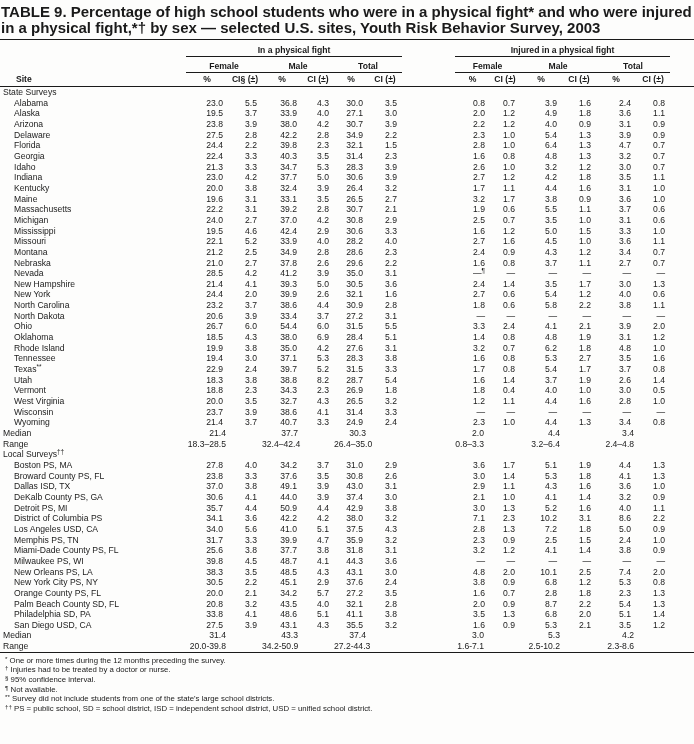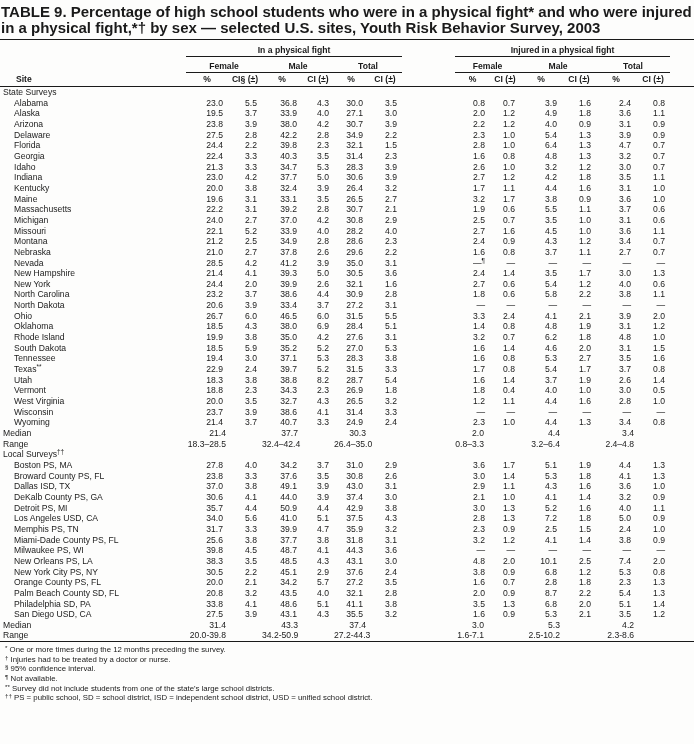--- a/index.html
+++ b/index.html
@@ -304,20 +304,37 @@
           <td class="gap"></td>
           <td class="num">2.5</td>
           <td class="num">0.7</td>
           <td class="num">3.5</td>
           <td class="num">1.0</td>
           <td class="num">3.1</td>
           <td class="num">0.6</td>
           <td class="pad"></td>
         </tr>
         <tr class="data-row">
+          <td class="site">Mississippi</td>
+          <td class="num">19.5</td>
+          <td class="num">4.6</td>
+          <td class="num">42.4</td>
+          <td class="num">2.9</td>
+          <td class="num">30.6</td>
+          <td class="num">3.3</td>
+          <td class="gap"></td>
+          <td class="num">1.6</td>
+          <td class="num">1.2</td>
+          <td class="num">5.0</td>
+          <td class="num">1.5</td>
+          <td class="num">3.3</td>
+          <td class="num">1.0</td>
+          <td class="pad"></td>
+        </tr>
+        <tr class="data-row">
           <td class="site">Missouri</td>
           <td class="num">22.1</td>
           <td class="num">5.2</td>
           <td class="num">33.9</td>
           <td class="num">4.0</td>
           <td class="num">28.2</td>
           <td class="num">4.0</td>
           <td class="gap"></td>
           <td class="num">2.7</td>
           <td class="num">1.6</td>
@@ -443,21 +460,21 @@
           <td class="num">—</td>
           <td class="num">—</td>
           <td class="num">—</td>
           <td class="num">—</td>
           <td class="pad"></td>
         </tr>
         <tr class="data-row">
           <td class="site">Ohio</td>
           <td class="num">26.7</td>
           <td class="num">6.0</td>
-          <td class="num">46.5</td>
+          <td class="num">54.4</td>
           <td class="num">6.0</td>
           <td class="num">31.5</td>
           <td class="num">5.5</td>
           <td class="gap"></td>
           <td class="num">3.3</td>
           <td class="num">2.4</td>
           <td class="num">4.1</td>
           <td class="num">2.1</td>
           <td class="num">3.9</td>
           <td class="num">2.0</td>
@@ -491,37 +508,20 @@
           <td class="gap"></td>
           <td class="num">3.2</td>
           <td class="num">0.7</td>
           <td class="num">6.2</td>
           <td class="num">1.8</td>
           <td class="num">4.8</td>
           <td class="num">1.0</td>
           <td class="pad"></td>
         </tr>
         <tr class="data-row">
-          <td class="site">South Dakota</td>
-          <td class="num">18.5</td>
-          <td class="num">5.9</td>
-          <td class="num">35.2</td>
-          <td class="num">5.2</td>
-          <td class="num">27.0</td>
-          <td class="num">5.3</td>
-          <td class="gap"></td>
-          <td class="num">1.6</td>
-          <td class="num">1.4</td>
-          <td class="num">4.6</td>
-          <td class="num">2.0</td>
-          <td class="num">3.1</td>
-          <td class="num">1.5</td>
-          <td class="pad"></td>
-        </tr>
-        <tr class="data-row">
           <td class="site">Tennessee</td>
           <td class="num">19.4</td>
           <td class="num">3.0</td>
           <td class="num">37.1</td>
           <td class="num">5.3</td>
           <td class="num">28.3</td>
           <td class="num">3.8</td>
           <td class="gap"></td>
           <td class="num">1.6</td>
           <td class="num">0.8</td>
@@ -734,20 +734,37 @@
           <td class="num">4.4</td>
           <td class="num">42.9</td>
           <td class="num">3.8</td>
           <td class="gap"></td>
           <td class="num">3.0</td>
           <td class="num">1.3</td>
           <td class="num">5.2</td>
           <td class="num">1.6</td>
           <td class="num">4.0</td>
           <td class="num">1.1</td>
+          <td class="pad"></td>
+        </tr>
+        <tr class="data-row">
+          <td class="site">District of Columbia PS</td>
+          <td class="num">34.1</td>
+          <td class="num">3.6</td>
+          <td class="num">42.2</td>
+          <td class="num">4.2</td>
+          <td class="num">38.0</td>
+          <td class="num">3.2</td>
+          <td class="gap"></td>
+          <td class="num">7.1</td>
+          <td class="num">2.3</td>
+          <td class="num">10.2</td>
+          <td class="num">3.1</td>
+          <td class="num">8.6</td>
+          <td class="num">2.2</td>
           <td class="pad"></td>
         </tr>
         <tr class="data-row">
           <td class="site">Los Angeles USD, CA</td>
           <td class="num">34.0</td>
           <td class="num">5.6</td>
           <td class="num">41.0</td>
           <td class="num">5.1</td>
           <td class="num">37.5</td>
           <td class="num">4.3</td>

